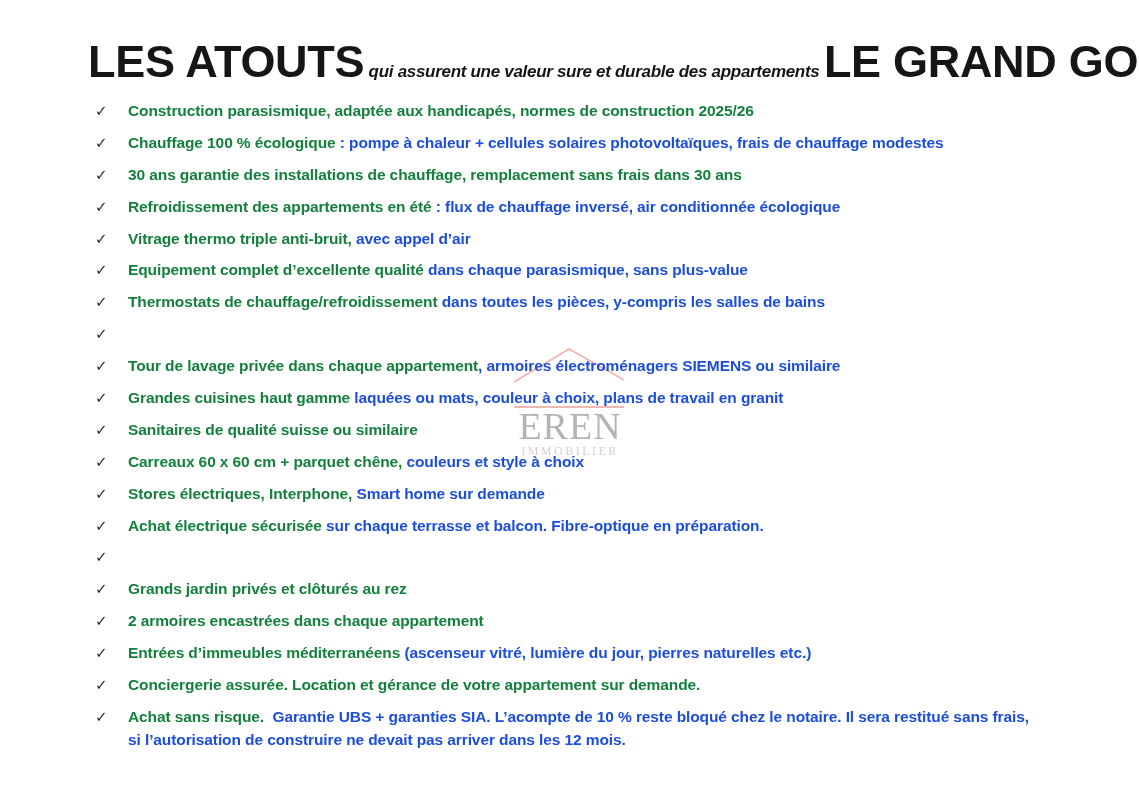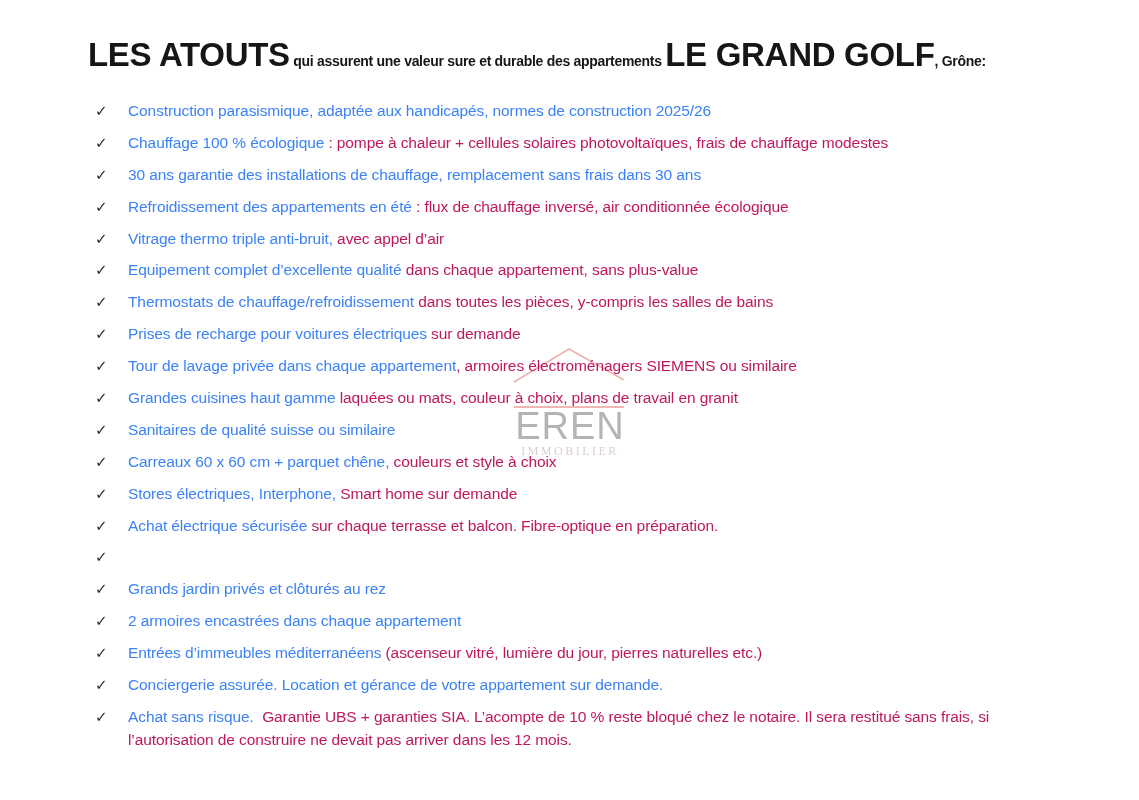--- a/index.html
+++ b/index.html
@@ -13,57 +13,57 @@
     color: #1c1c1c;
   }
 
   
   .watermark { position: absolute; inset: 0; z-index: 0; pointer-events: none; }
   .wm-roof { position: absolute; left: 512px; top: 346px; }
   .wm-rule { position: absolute; left: 514px; top: 406px; width: 110px; height: 2px; background: #f0b7b3; }
   .wm-name {
     position: absolute; left: 500px; top: 406px; width: 140px;
     text-align: center;
-    font-family: Liberation Sans, sans-serif;
+    font-family: Liberation Serif, serif;
     font-size: 38px; line-height: 40px; font-weight: 400;
     color: #b7b3b3; letter-spacing: 1px;
   }
   .wm-sub {
     position: absolute; left: 495px; top: 444px; width: 150px;
     text-align: center;
     font-family: "Liberation Serif", "DejaVu Serif", serif;
     font-size: 12px; color: #dacfcd; letter-spacing: 2.5px;
   }
 
   
   .title {
     position: absolute; left: 88px; top: 36px; z-index: 1;
     margin: 0; white-space: pre; font-weight: 700; letter-spacing: -0.3px;
     color: #161616;
   }
-  .t-big   { font-size: 33px; }
-  .t-small { font-size: 14px; }
+  .t-big   { font-size: 45px; }
+  .t-small { font-size: 17px; font-style: italic; }
 
   
   .atouts {
     position: absolute; left: 95px; top: 99px; width: 945px; z-index: 1;
     margin: 0; padding: 0; list-style: none;
   }
   .item {
     display: flex; align-items: flex-start;
     margin-bottom: 8.4px;
     font-size: 15.5px; line-height: 23.5px; letter-spacing: -0.1px;
   }
   .check {
     flex: 0 0 33px; width: 33px;
     font-size: 15px; color: #2b2b2b;
   }
   .item-line { white-space: pre-wrap; }
-  .b { font-weight: 400; color: #3b82f6; }
-  .r { font-weight: 400; color: #be185d; }
+  .b { font-weight: 700; color: #15803d; }
+  .r { font-weight: 700; color: #1d4ed8; }
 </style>
 </head>
 <body>
 
 <div class="page">
 
   <div class="watermark">
     <svg class="wm-roof" width="114" height="40" viewBox="0 0 114 40">
       <polyline points="2,36 57,3 112,34" fill="none" stroke="#f0b2ae" stroke-width="1.6"></polyline>
     </svg>
@@ -95,31 +95,30 @@
       <span class="item-line"><b class="b">Refroidissement des appartements en été</b><span class="r"> : flux de chauffage inversé, air conditionnée écologique</span></span>
     </li>
 
     <li class="item">
       <span class="check">✓</span>
       <span class="item-line"><b class="b">Vitrage thermo triple anti-bruit,</b><span class="r"> avec appel d’air</span></span>
     </li>
 
     <li class="item">
       <span class="check">✓</span>
-      <span class="item-line"><b class="b">Equipement complet d’excellente qualité</b><span class="r"> dans chaque appartement, sans plus-value</span></span>
+      <span class="item-line"><b class="b">Equipement complet d’excellente qualité</b><span class="r"> dans chaque parasismique, sans plus-value</span></span>
     </li>
 
     <li class="item">
       <span class="check">✓</span>
       <span class="item-line"><b class="b">Thermostats de chauffage/refroidissement</b><span class="r"> dans toutes les pièces, y-compris les salles de bains</span></span>
     </li>
 
     <li class="item">
       <span class="check">✓</span>
-      <span class="item-line"><b class="b">Prises de recharge pour voitures électriques</b><span class="r"> sur demande</span></span>
     </li>
 
     <li class="item">
       <span class="check">✓</span>
       <span class="item-line"><b class="b">Tour de lavage privée dans chaque appartement</b><span class="r">, armoires électroménagers SIEMENS ou similaire</span></span>
     </li>
 
     <li class="item">
       <span class="check">✓</span>
       <span class="item-line"><b class="b">Grandes cuisines haut gamme</b><span class="r"> laquées ou mats, couleur à choix, plans de travail en granit</span></span>

